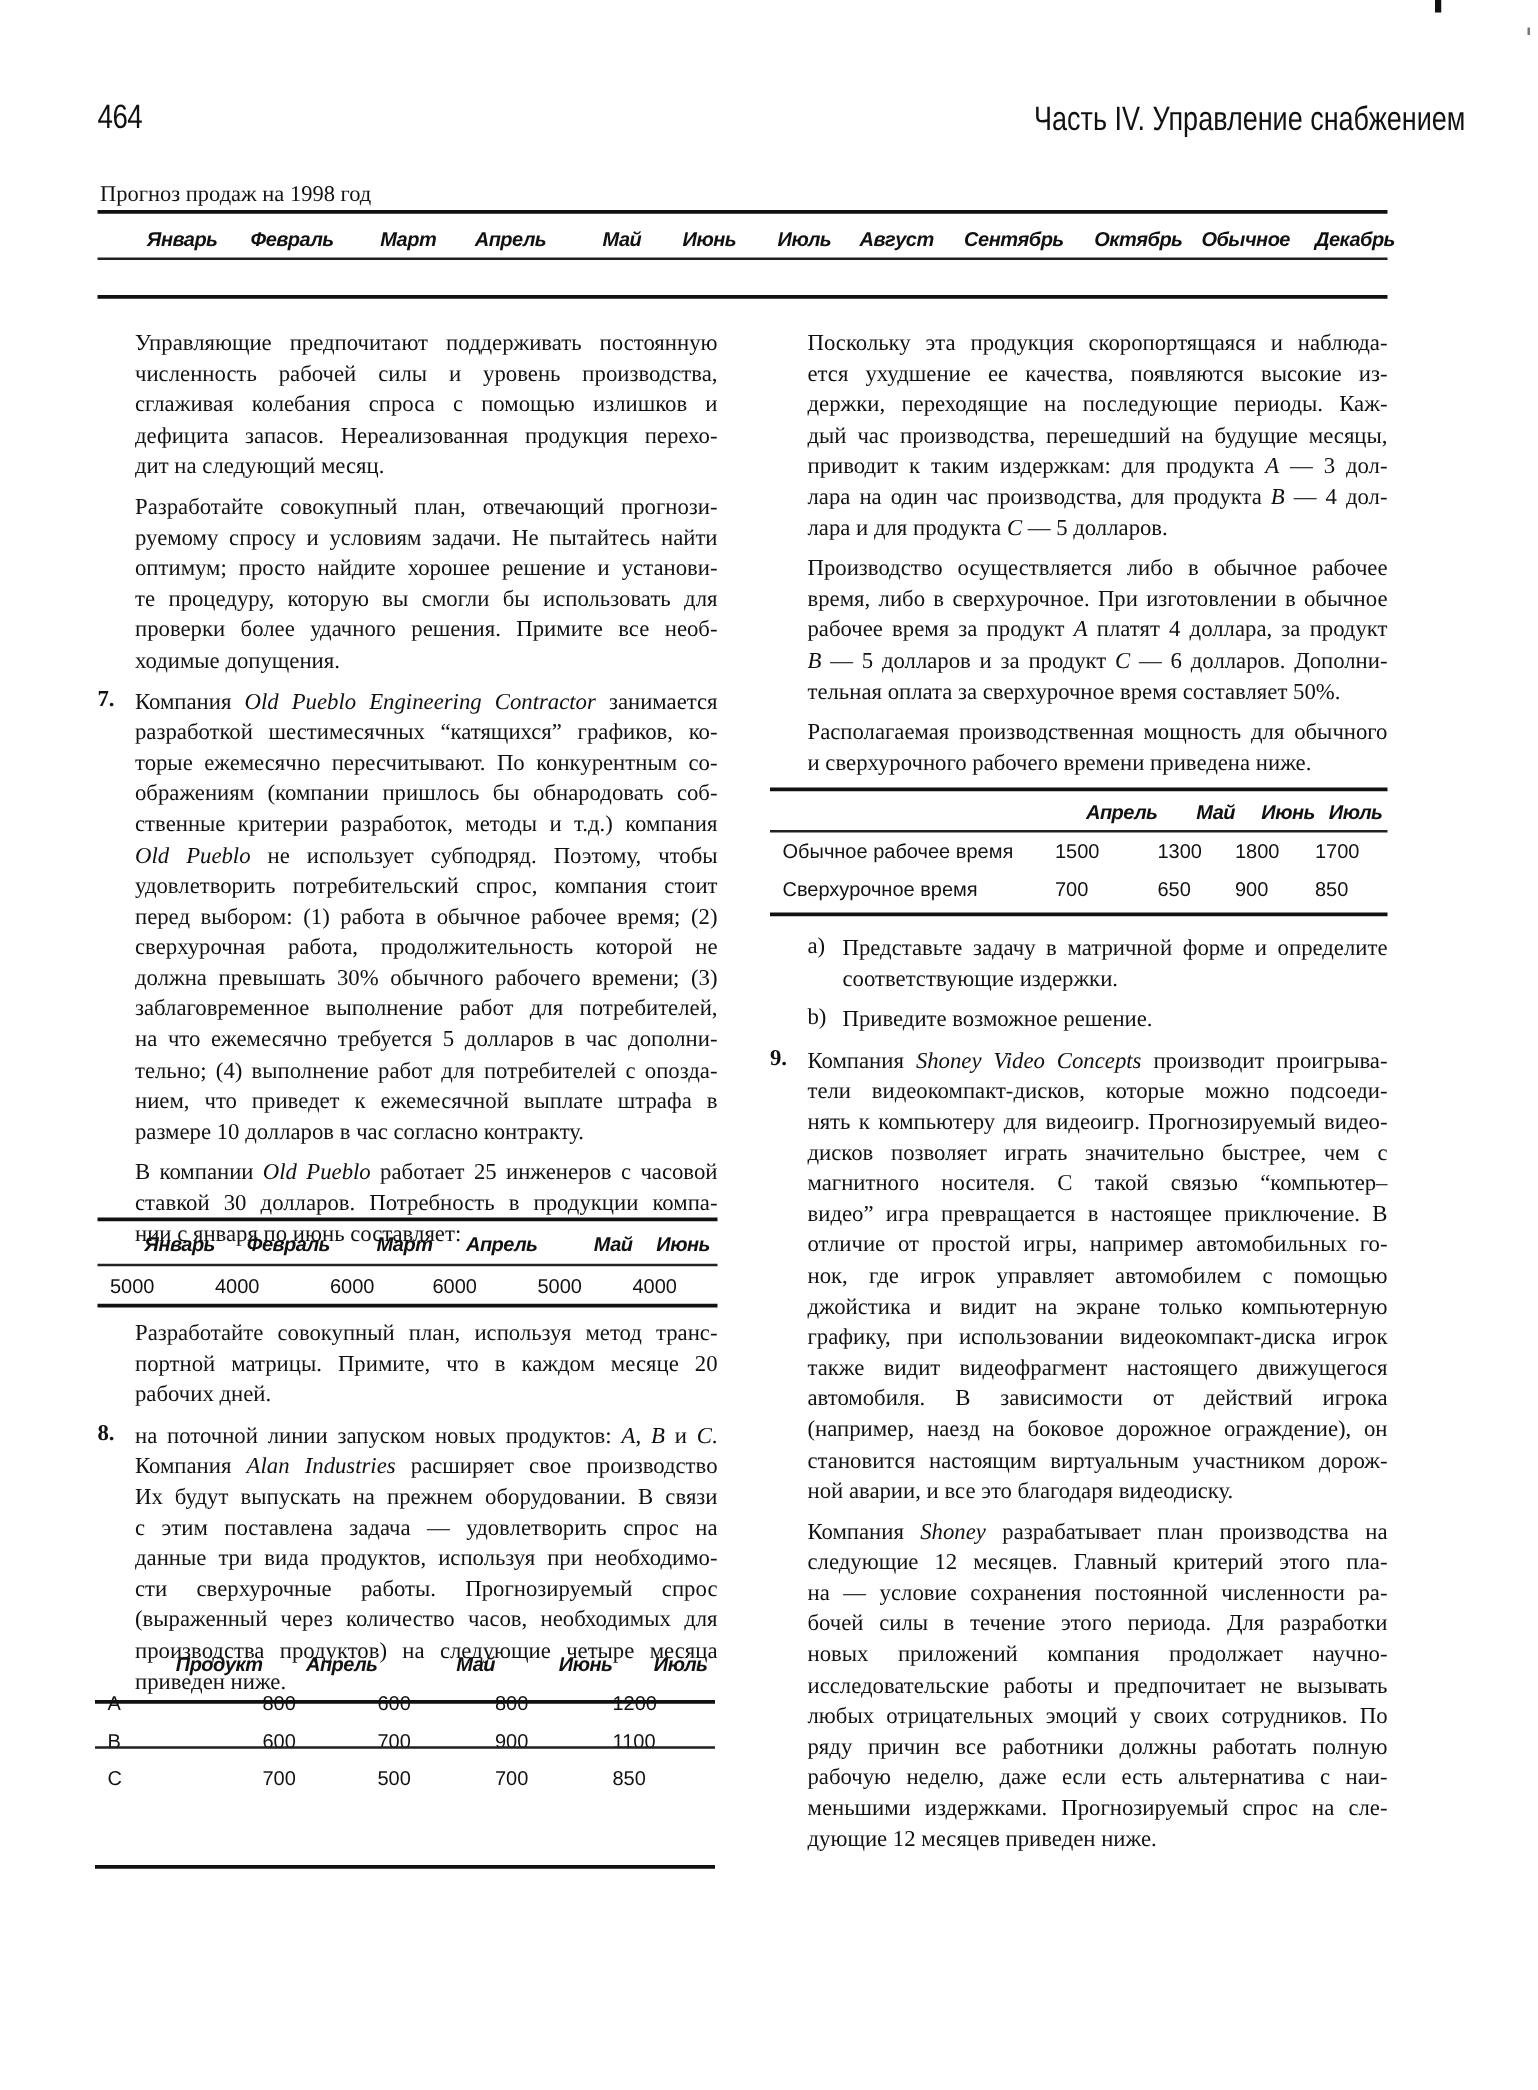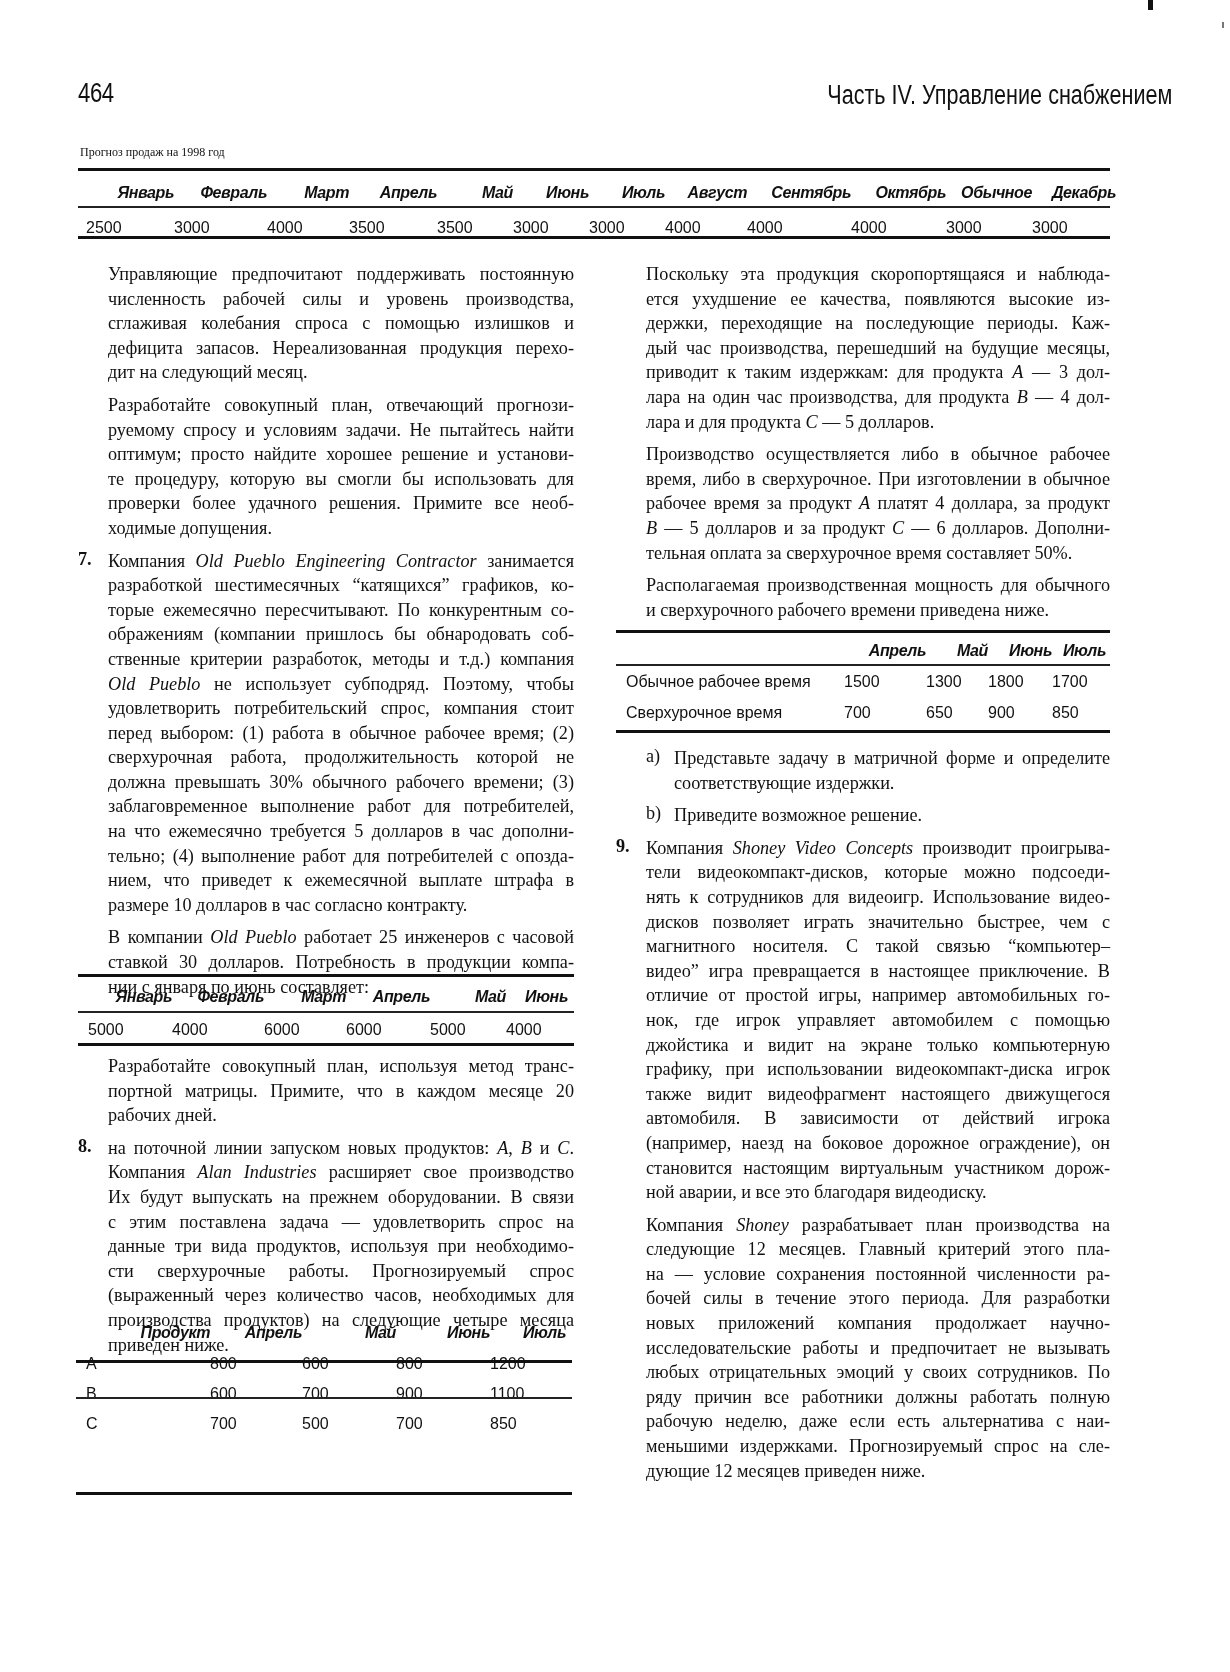--- a/index.html
+++ b/index.html
@@ -7,21 +7,21 @@
   .serif { font-family: "Liberation Serif", "DejaVu Serif", serif; }
   .sans { font-family: "Liberation Sans", "DejaVu Sans", sans-serif; }
   .abs { position: absolute; }
 
   
   .page-num { left: 78px; top: 78px; font-size: 27px; transform: scaleX(0.82); transform-origin: left top; letter-spacing: -0.5px; }
   .running-head { right: 58px; top: 80px; font-size: 27px; transform: scaleX(0.80); transform-origin: right top; white-space: nowrap; }
   .corner-mark { left: 1148px; top: 0px; width: 5px; height: 10px; background: #111; }
   .edge-tick { left: 1222px; top: 22px; width: 2px; height: 6px; background: #777; }
 
-  .caption { left: 80px; top: 145px; font-size: 12px; }
+  .caption { left: 80px; top: 145px; font-size: 18px; }
 
   
   table.tbl { border-collapse: collapse; }
   table.tbl th { font-family: "Liberation Sans", "DejaVu Sans", sans-serif; font-style: italic; font-weight: bold; font-size: 16px; text-align: right; padding: 0; letter-spacing: -0.4px; }
   table.tbl td { font-family: "Liberation Sans", "DejaVu Sans", sans-serif; font-size: 16px; text-align: left; padding: 0; }
   .rule-thick { position: absolute; height: 3px; background: #111; }
   .rule-thin { position: absolute; height: 2px; background: #222; }
 
   
   .col { position: absolute; font-family: "Liberation Serif", "DejaVu Serif", serif; font-size: 18.2px; }
@@ -65,34 +65,20 @@
           <th>Апрель</th>
           <th>Май</th>
           <th>Июнь</th>
           <th>Июль</th>
           <th>Август</th>
           <th>Сентябрь</th>
           <th>Октябрь</th>
           <th>Обычное</th>
           <th>Декабрь</th>
         </tr>
-    <tr style="height:36px">
-          <td>2500</td>
-          <td>3000</td>
-          <td>4000</td>
-          <td>3500</td>
-          <td>3500</td>
-          <td>3000</td>
-          <td>3000</td>
-          <td>4000</td>
-          <td>4000</td>
-          <td>4000</td>
-          <td>3000</td>
-          <td>3000</td>
-        </tr>
   </tbody>
     </table>
 </div>
 <div class="rule-thin" style="left:78px; top:206px; width:1032px;"></div>
 <div class="rule-thick" style="left:78px; top:236px; width:1032px;"></div>
 
 <div class="col" style="left:108px; top:262px; width:466px;">
   <div id="l-p1">
       <div class="ln"><span>Управляющие предпочитают поддерживать постоянную</span></div>
       <div class="ln"><span>численность рабочей силы и уровень производства,</span></div>
@@ -314,21 +300,21 @@
         <span style="position: absolute; left: 0px; top: 0px;">b)</span>
         <div class="ln last">Приведите возможное решение.</div>
       </div>
     </div>
   <div class="gap"></div>
   <div style="position:relative;">
     <span class="num" style="left:-30px; top:0;">9.</span>
     <div id="r-p9">
         <div class="ln"><span>Компания </span><i>Shoney Video Concepts</i><span> производит проигрыва-</span></div>
         <div class="ln"><span>тели видеокомпакт-дисков, которые можно подсоеди-</span></div>
-        <div class="ln"><span>нять к сотрудников для видеоигр. Использование видео-</span></div>
+        <div class="ln"><span>нять к компьютеру для видеоигр. Прогнозируемый видео-</span></div>
         <div class="ln"><span>дисков позволяет играть значительно быстрее, чем с</span></div>
         <div class="ln"><span>магнитного носителя. С такой связью “компьютер–</span></div>
         <div class="ln"><span>видео” игра превращается в настоящее приключение. В</span></div>
         <div class="ln"><span>отличие от простой игры, например автомобильных го-</span></div>
         <div class="ln"><span>нок, где игрок управляет автомобилем с помощью</span></div>
         <div class="ln"><span>джойстика и видит на экране только компьютерную</span></div>
         <div class="ln"><span>графику, при использовании видеокомпакт-диска игрок</span></div>
         <div class="ln"><span>также видит видеофрагмент настоящего движущегося</span></div>
         <div class="ln"><span>автомобиля. В зависимости от действий игрока</span></div>
         <div class="ln"><span>(например, наезд на боковое дорожное ограждение), он</span></div>

